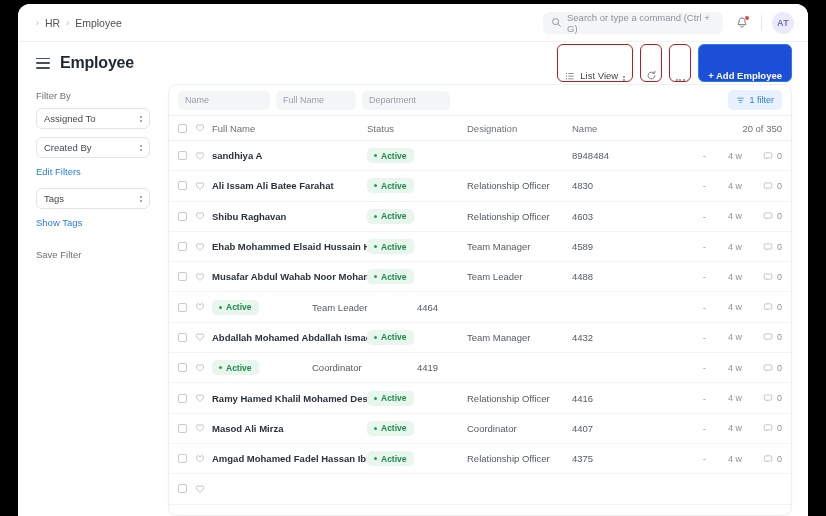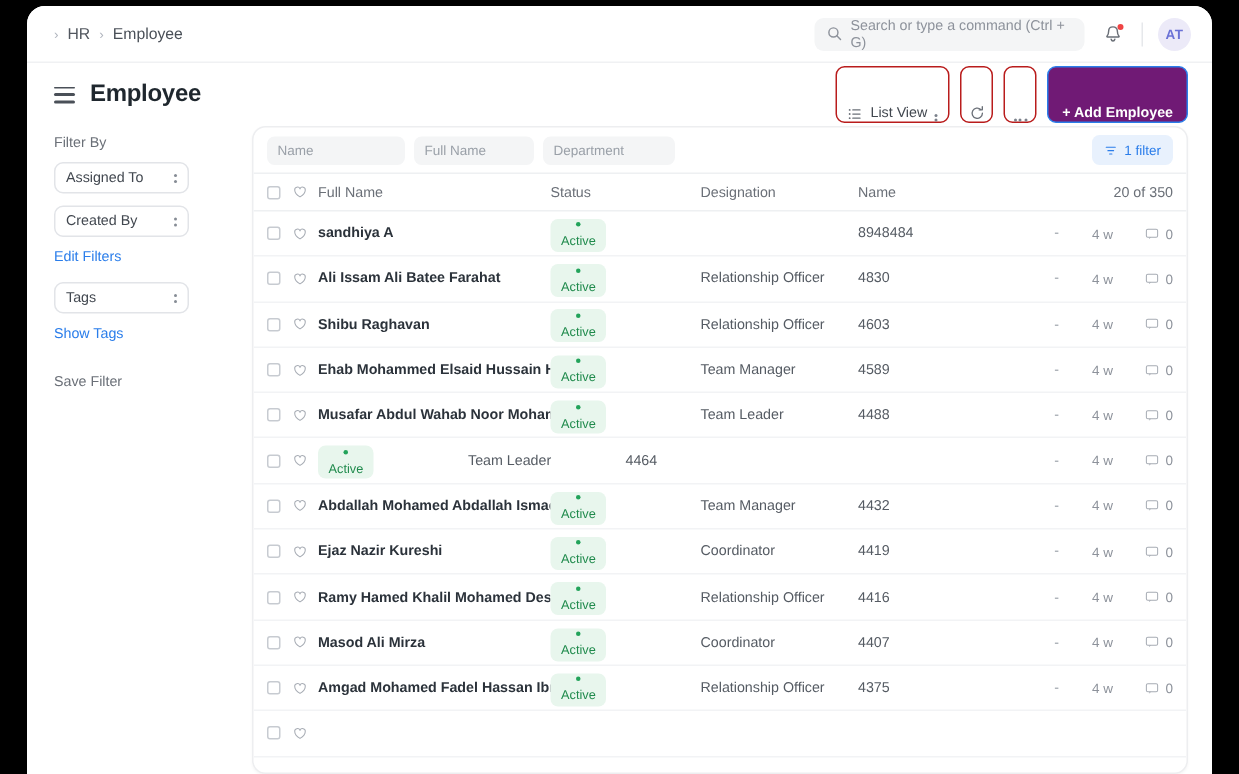--- a/index.html
+++ b/index.html
@@ -116,21 +116,21 @@
     background: #ffffff;
     font-size: 9.5px;
     color: #41474f;
     display: flex; align-items: flex-end;
     padding: 0 7px;
     gap: 5px;
     cursor: pointer;
   }
   .btn-icon-only { width: 22px; justify-content: center; padding: 0; }
   .btn-primary {
-    background: #701a75;
+    background: #1d4ed8;
     border-color: #2a7dea;
     color: #ffffff;
     font-weight: bold;
     padding: 0 9px;
     font-size: 9.5px;
   }
   .dots-vert {
     display: flex; flex-direction: column; gap: 1.5px; align-items: center;
   }
   .dots-vert i { width: 2px; height: 2px; border-radius: 50%; background: #7b818b; display: block; }
@@ -150,21 +150,21 @@
     width: 150px;
     flex: 0 0 150px;
     padding: 6px 14px 0 18px;
   }
   .side-label {
     font-size: 9.5px;
     color: #6b7078;
     margin-bottom: 7px;
   }
   .side-select {
-    width: 90px; height: 21px;
+    width: 114px; height: 21px;
     border: 1px solid #e2e4e8;
     border-radius: 6px;
     background: #ffffff;
     display: flex; align-items: center;
     padding: 0 7px;
     font-size: 9.5px;
     color: #41474f;
     margin-bottom: 8px;
     cursor: pointer;
   }
@@ -316,22 +316,21 @@
     color: #6b7078;
     font-size: 9.5px;
   }
   .badge {
     display: inline-flex; align-items: center; gap: 4px;
     background: #e8f6ed;
     color: #1f8a4c;
     border-radius: 5px;
     padding: 2.5px 7px;
     font-size: 8.5px;
-    font-weight: normal;
-    flex-direction: column;
+    font-weight: bold;
   }
   .badge .dot {
     width: 3px; height: 3px;
     border-radius: 50%;
     background: #22a35a;
     display: block;
   }
 </style>
 </head>
 <body>
@@ -671,21 +670,20 @@
           </div>
           <div class="trow">
             <div class="c-check">
               <span class="cbx"></span>
             </div>
             <div class="c-heart">
               <svg viewBox="0 0 16 16" width="10" height="10">
                 <path d="M8 13.2S2.4 9.8 2.4 6.1A2.9 2.9 0 0 1 8 4.7a2.9 2.9 0 0 1 5.6 1.4c0 3.7-5.6 7.1-5.6 7.1z" fill="none" stroke="#a7acb4" stroke-width="1.1" stroke-linejoin="round"></path>
               </svg>
             </div>
-            <div class="c-name">Ejaz Nazir Kureshi</div>
             <div class="c-status"><span class="badge">
                 <span class="dot"></span>
                 <span>Active</span>
               </span></div>
             <div class="c-desig">Coordinator</div>
             <div class="c-idname">4419</div>
             <div class="c-dash">-</div>
             <div class="c-mod">4 w</div>
             <div class="c-comments">
               <svg viewBox="0 0 16 16" width="10" height="10">

